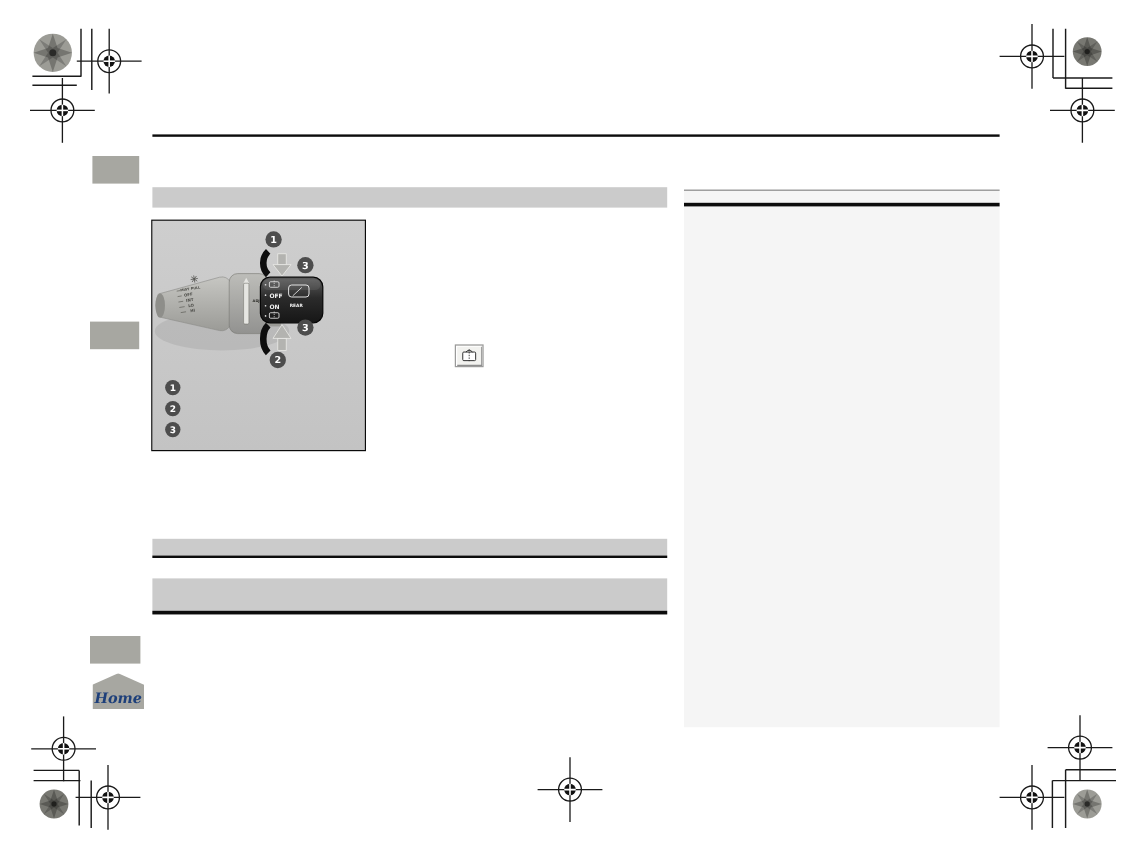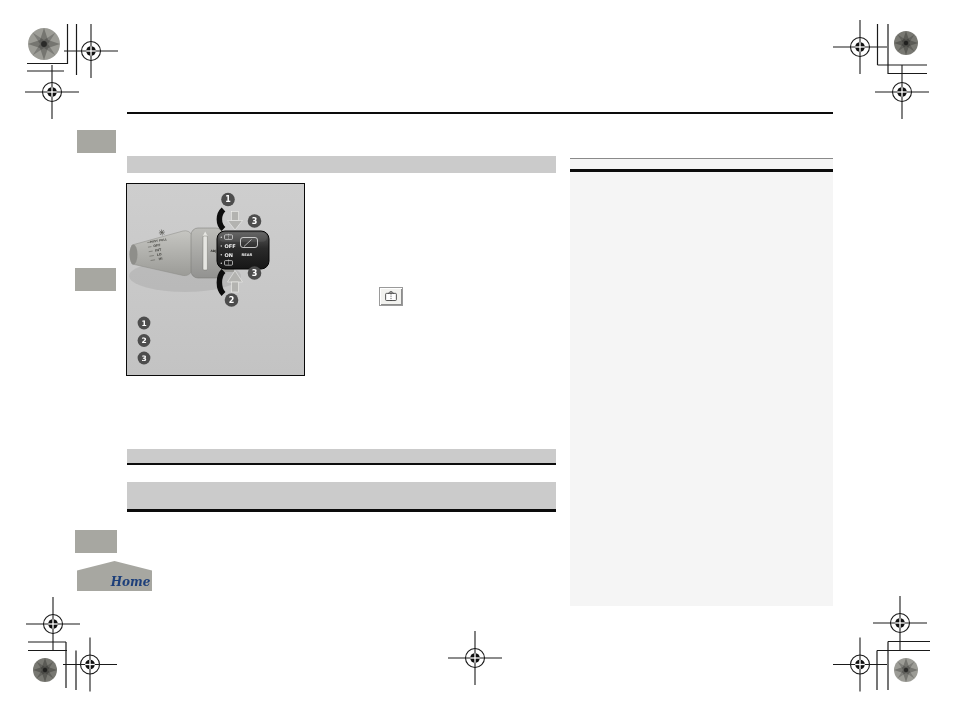--- a/index.html
+++ b/index.html
@@ -25,21 +25,21 @@
   #diagram-box{left:126px;top:183px;width:177px;height:191px;border:1.5px solid #0a0a0a;
                background:linear-gradient(#cecece,#c3c3c3);}
   #diagram-box svg{display:block;width:100%;height:100%;}
   
   #inline-washer-btn{left:379px;top:287px;width:24px;height:19px;background:#f2f2ef;
      border:1px solid #9a9a9a;box-sizing:border-box;
      box-shadow:inset 1px 1px 0 #ffffff, inset -1px -1px 0 #8d8d8d;}
   
   #home-btn{left:77px;top:561px;width:43px;height:30px;background:#a7a7a1;
      clip-path:polygon(50% 0,100% 32%,100% 100%,0 100%,0 32%);
-     display:flex;align-items:flex-end;justify-content:center;cursor:pointer;padding-left:32px;}
+     display:flex;align-items:flex-end;justify-content:center;cursor:pointer;}
   #home-btn span{font-family:"DejaVu Serif","Liberation Serif",serif;font-style:italic;
      font-weight:bold;color:#1d3f7a;font-size:12px;line-height:17px;letter-spacing:0px;}
   #print-marks{left:0;top:0;width:954px;height:717px;pointer-events:none;}
 </style>
 </head>
 <body>
 
 <div id="canvas">
 
   <svg id="print-marks" class="abs" viewBox="0 0 954 717" xmlns="http://www.w3.org/2000/svg">

